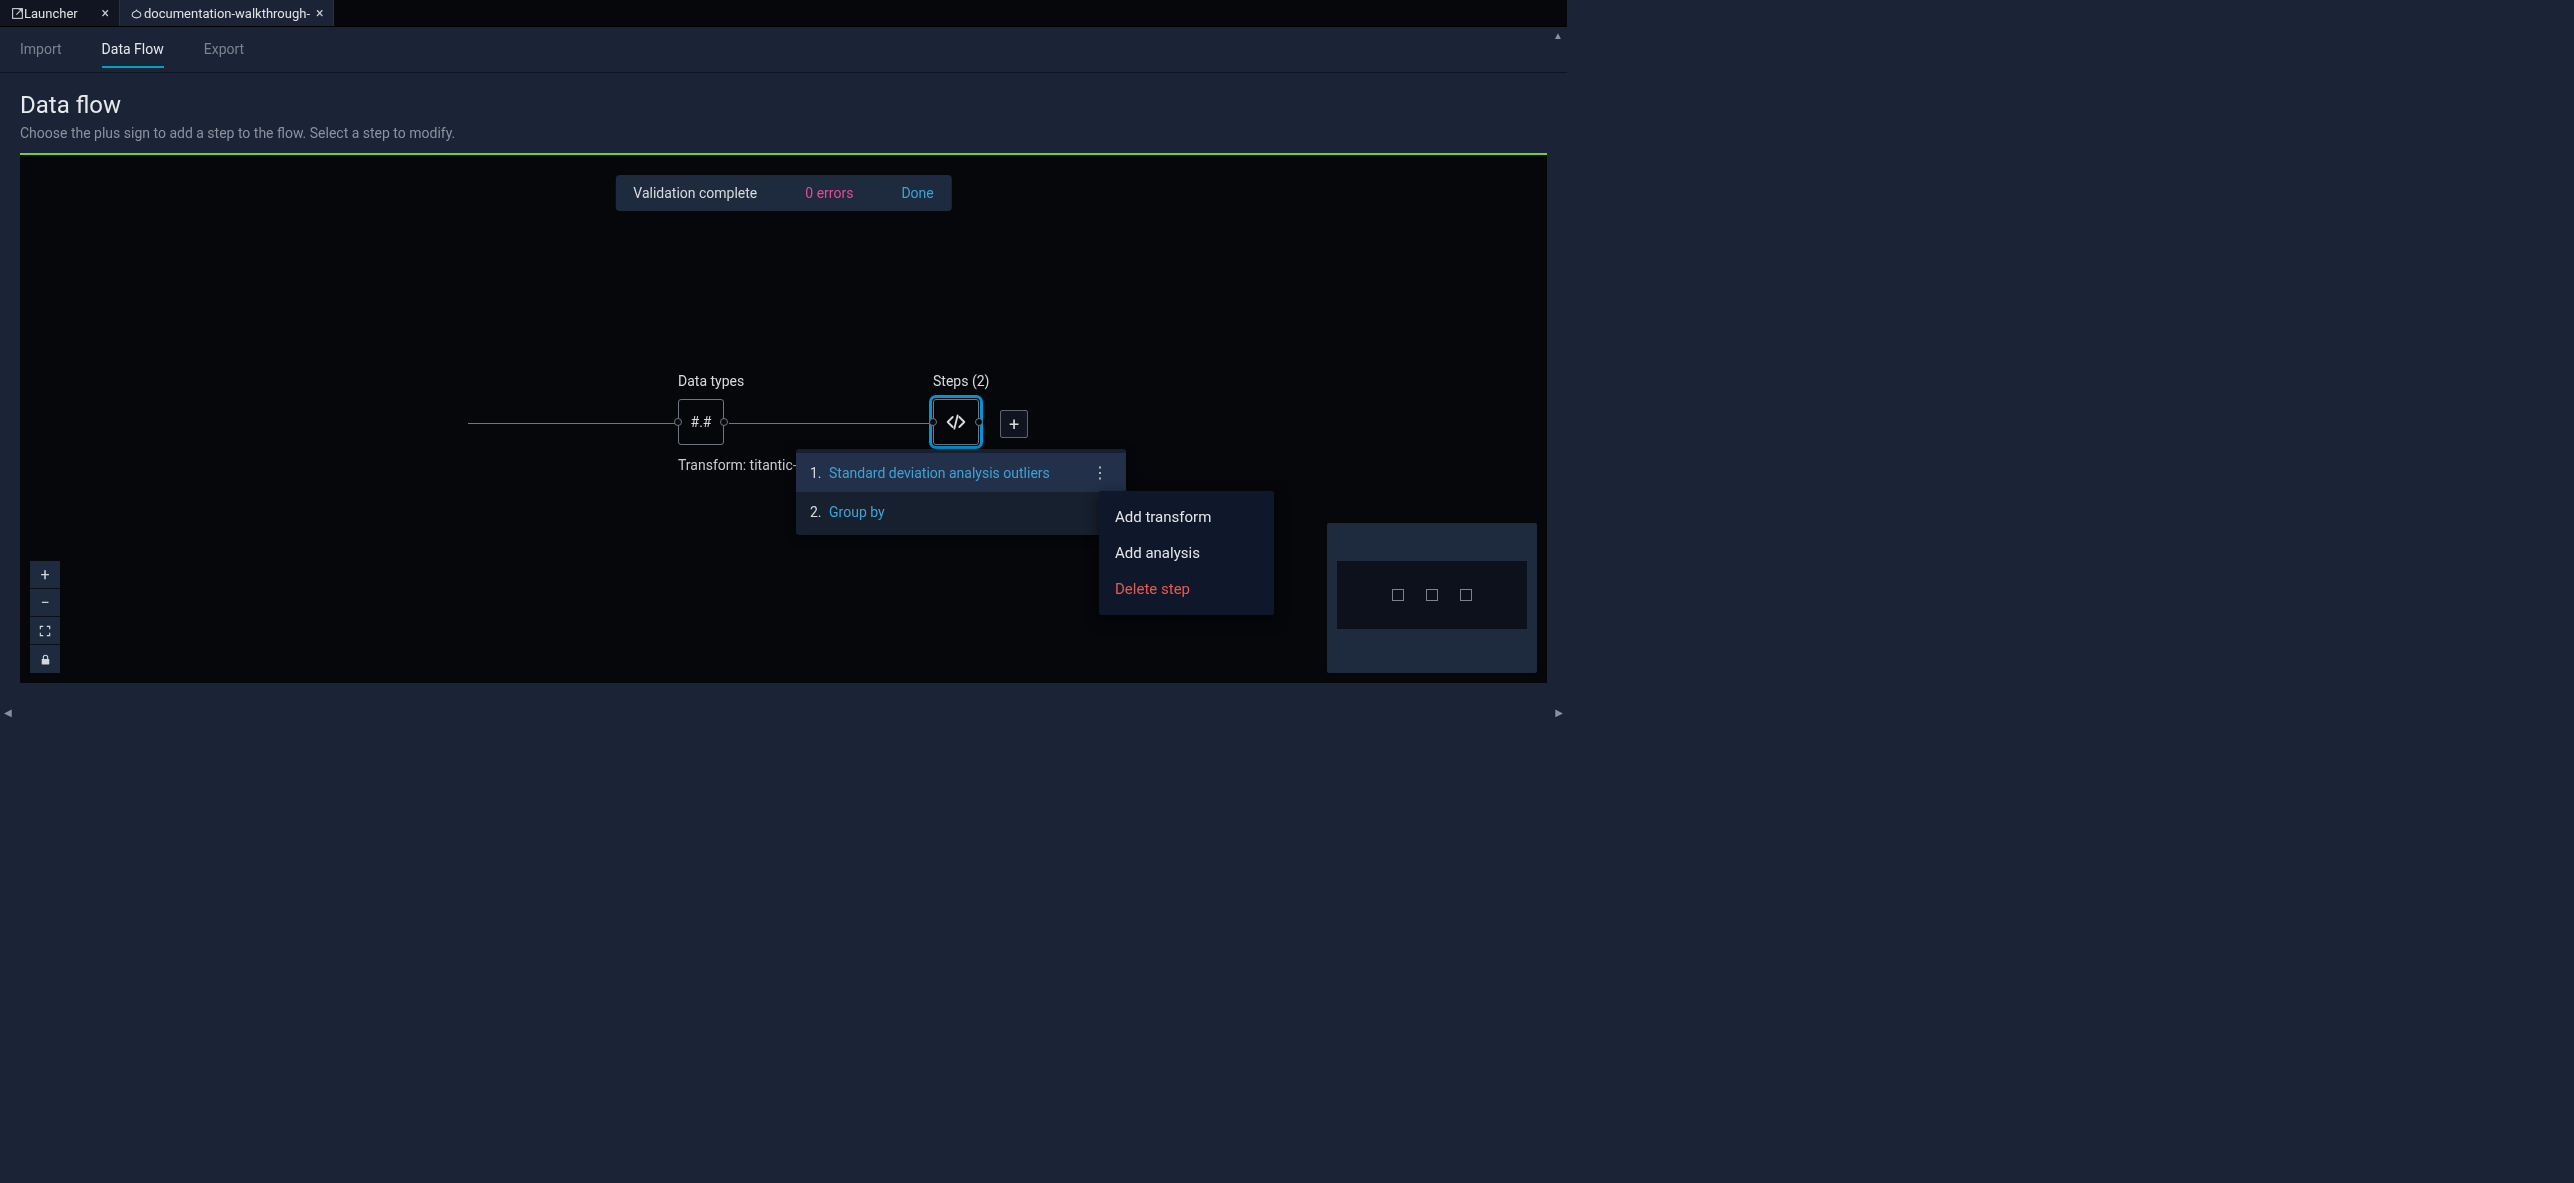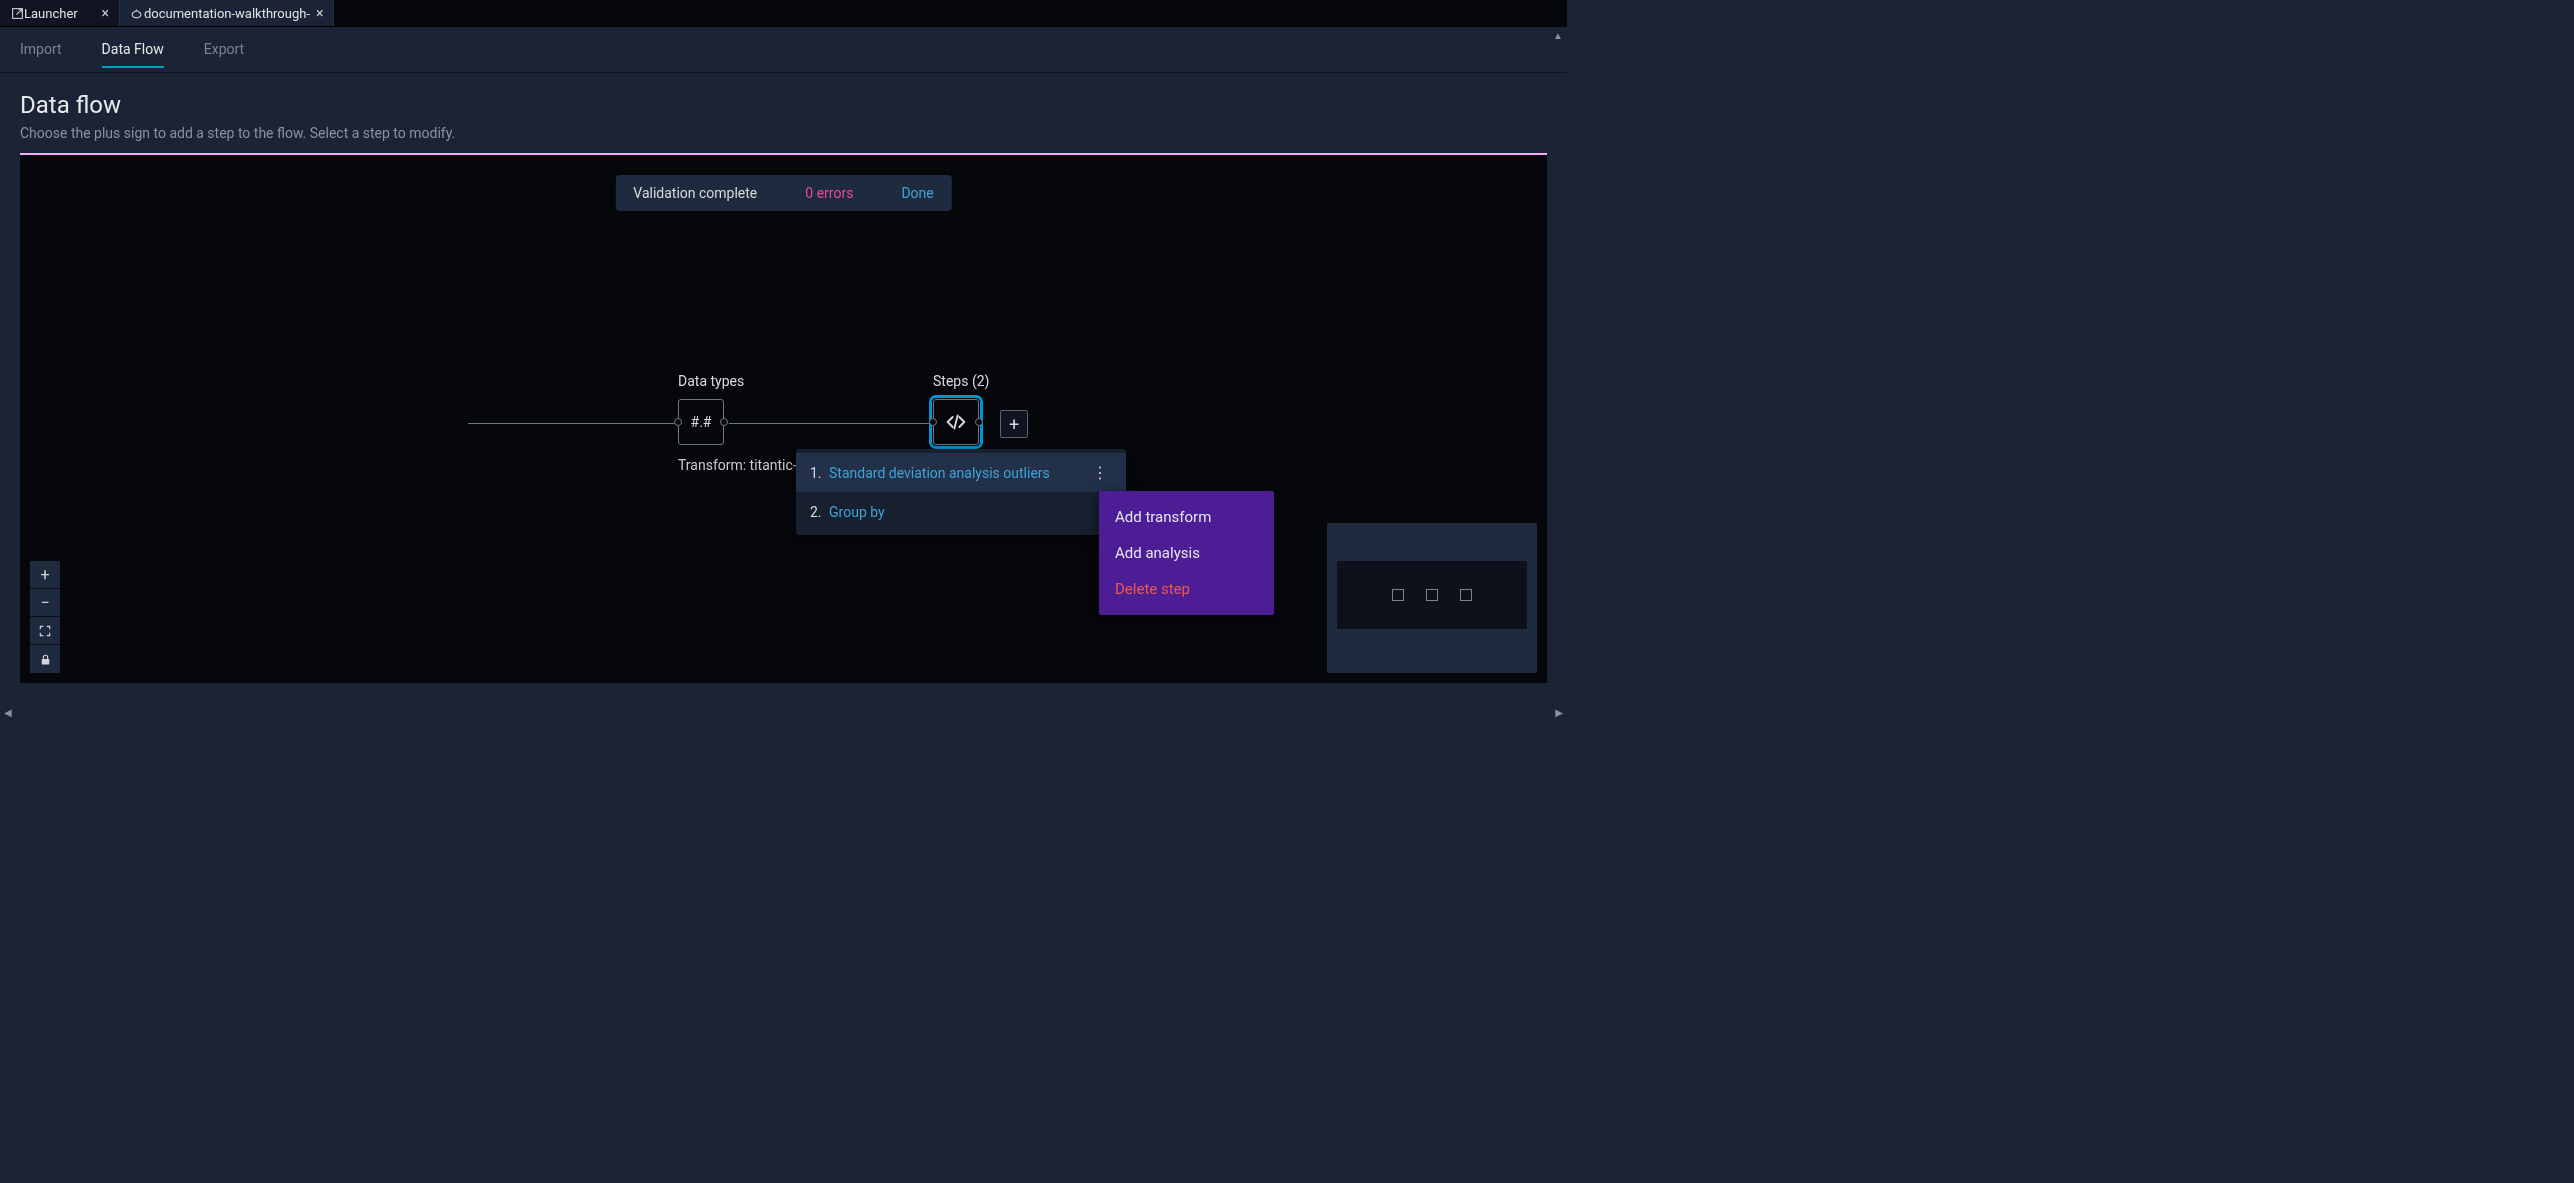--- a/index.html
+++ b/index.html
@@ -59,21 +59,21 @@
     .sub-nav-item.active { color: #e6e7e9; border-bottom: 2px solid #00a1c9; }
 
     
     .page-header { padding: 18px 20px 12px 20px; }
     .page-title { font-size: 24px; font-weight: 400; color: #e8e9eb; }
     .page-hint { font-size: 14px; color: #8b929e; margin-top: 6px; }
 
     
     .canvas-wrap {
       margin: 0 20px 18px 20px;
-      border-top: 2px solid #f0abfc;
+      border-top: 2px solid #84cc16;
       position: relative;
       height: 530px;
     }
     .canvas {
       background: #06070b;
       width: 100%;
       height: 100%;
       position: relative;
       overflow: hidden;
     }
@@ -158,21 +158,21 @@
       justify-content: space-between;
     }
     .step-row.hover { background: #22304a; }
     .step-link { color: #3fa3d6; }
     .step-idx { color: #d9dadc; margin-right: 4px; }
     .step-kebab { color: #c9cbcf; font-size: 16px; padding: 0 4px; cursor: pointer; }
 
     
     .context-menu {
       position: absolute;
-      background: #4c1d95;
+      background: #0f172a;
       border-radius: 2px;
       min-width: 175px;
       padding: 8px 0;
       box-shadow: 0 4px 14px rgba(0,0,0,0.6);
     }
     .context-item {
       padding: 9px 16px;
       font-size: 15px;
       cursor: pointer;
       color: #e6e7e9;

